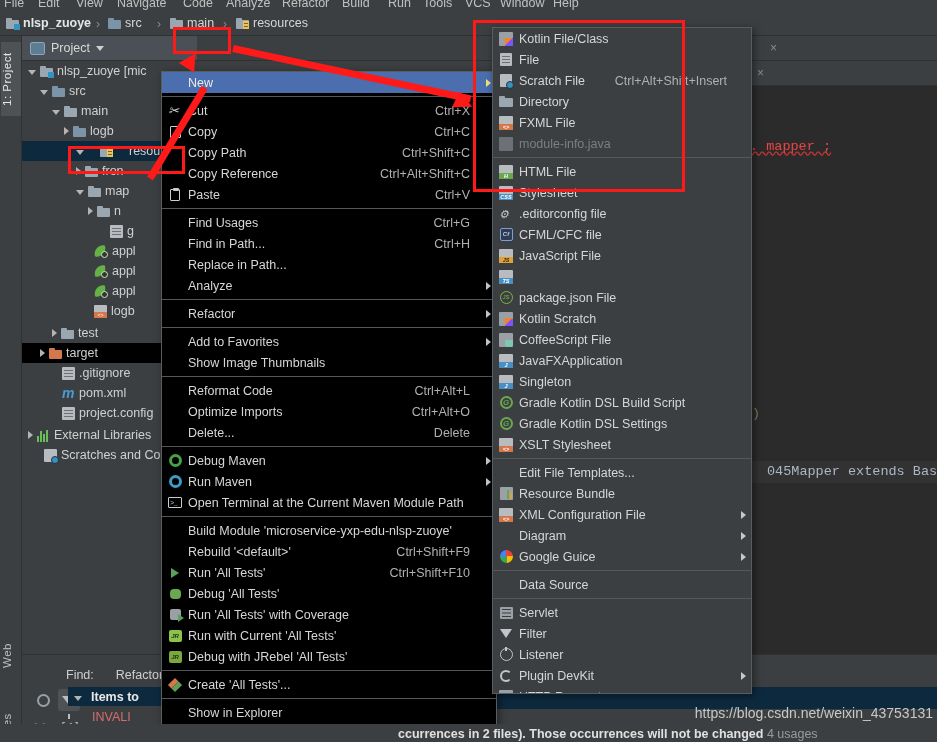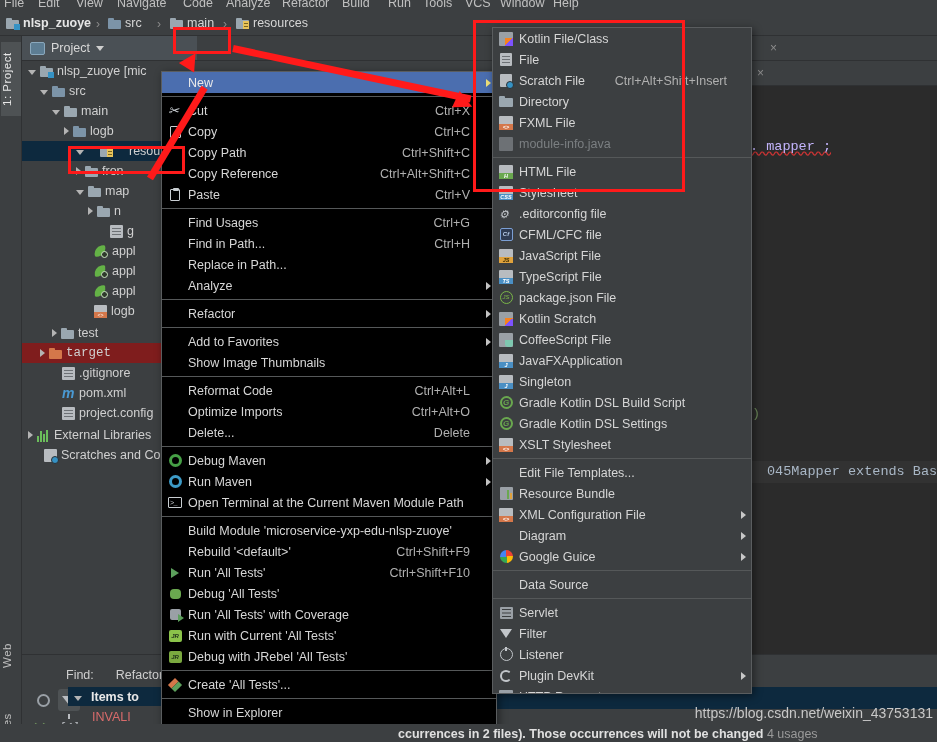--- a/index.html
+++ b/index.html
@@ -76,21 +76,21 @@
   .projico { width: 15px; height: 13px; border: 1.6px solid #8aa8bd; border-radius: 2px;
              background: #5d7d93; flex: none; }
   .caret-dn { width: 0; height: 0; border-left: 4px solid transparent;
               border-right: 4px solid transparent; border-top: 5px solid #cfcfcf; }
 
   .tree { position: absolute; left: 0; top: 25px; width: 175px; height: 593px; }
   .trow { position: absolute; left: 0; width: 175px; height: 20px;
           display: flex; align-items: center; white-space: nowrap;
           font-size: 12.5px; color: #d0d0d0; }
   .trow.sel { background: #0d293e; gap: 12px; }
-  .trow.hl  { background: #7f1d1d; font-family: Liberation Mono, monospace; }
+  .trow.hl  { background: #000000; }
   .tw { display: inline-block; flex: none; }
   .arr { width: 0; height: 0; border-top: 4px solid transparent;
          border-bottom: 4px solid transparent; border-left: 5px solid #b4b4b4;
          margin-right: 4px; flex: none; }
   .arr.open { border-left: 4px solid transparent; border-right: 4px solid transparent;
               border-top: 5px solid #b4b4b4; border-bottom: 0; margin-top: 3px; }
   .tlabel { margin-left: 4px; }
 
   
   .ic { width: 13px; height: 13px; position: relative; flex: none; }
@@ -119,21 +119,21 @@
   .tabsrow { position: absolute; left: 0; top: 0; width: 740px; height: 25px;
              background: #3c3f41; border-bottom: 1px solid #2f3133; }
   .tabsrow2 { position: absolute; left: 0; top: 25px; width: 740px; height: 25px;
              background: #3c3f41; border-bottom: 1px solid #2f3133; }
   .xbtn { color: #8c8c8c; font-size: 12px; cursor: default; }
 
   .codearea { position: absolute; left: 0; top: 50px; width: 740px; height: 568px;
               background: #2b2b2b; }
   .codeln { position: absolute; font-family: "Liberation Mono", monospace;
             font-size: 13.5px; white-space: nowrap; }
-  .c-pkg { color: #c4b5fd; }
+  .c-pkg { color: #ef4444; }
   .c-cls { color: #a9b7c6; }
   .c-str { color: #6a8759; }
   .squig { text-decoration: underline wavy #cc3333; text-decoration-skip-ink: none; }
 
   .codehl { position: absolute; left: 0; width: 740px; height: 22px; background: #323232; }
   .searchchip { position: absolute; width: 30px; height: 28px; border-radius: 5px;
                 background: #4a2f2f; display: flex; align-items: center; justify-content: center; }
   .mag { width: 11px; height: 11px; border: 1.6px solid #9b7f7f; border-radius: 50%;
          position: relative; }
   .mag:after { content:""; position:absolute; right:-4px; bottom:-4px; width: 6px; height: 1.6px;
@@ -921,21 +921,20 @@
         </span>
       <span class="s-txt">JavaScript File</span>
       <span class="s-arrow"></span>
     </div>
     <div class="srow">
       <span class="s-ico">
           <i class="sic sic-doc">
             <b class="lbl" style="background:#4a8fc4">TS</b>
           </i>
         </span>
-      <span class="s-txt">TypeScript File</span>
       <span class="s-arrow"></span>
     </div>
     <div class="srow">
       <span class="s-ico">
           <i class="sic sic-node">JS</i>
         </span>
       <span class="s-txt">package.json File</span>
       <span class="s-arrow"></span>
     </div>
     <div class="srow">

